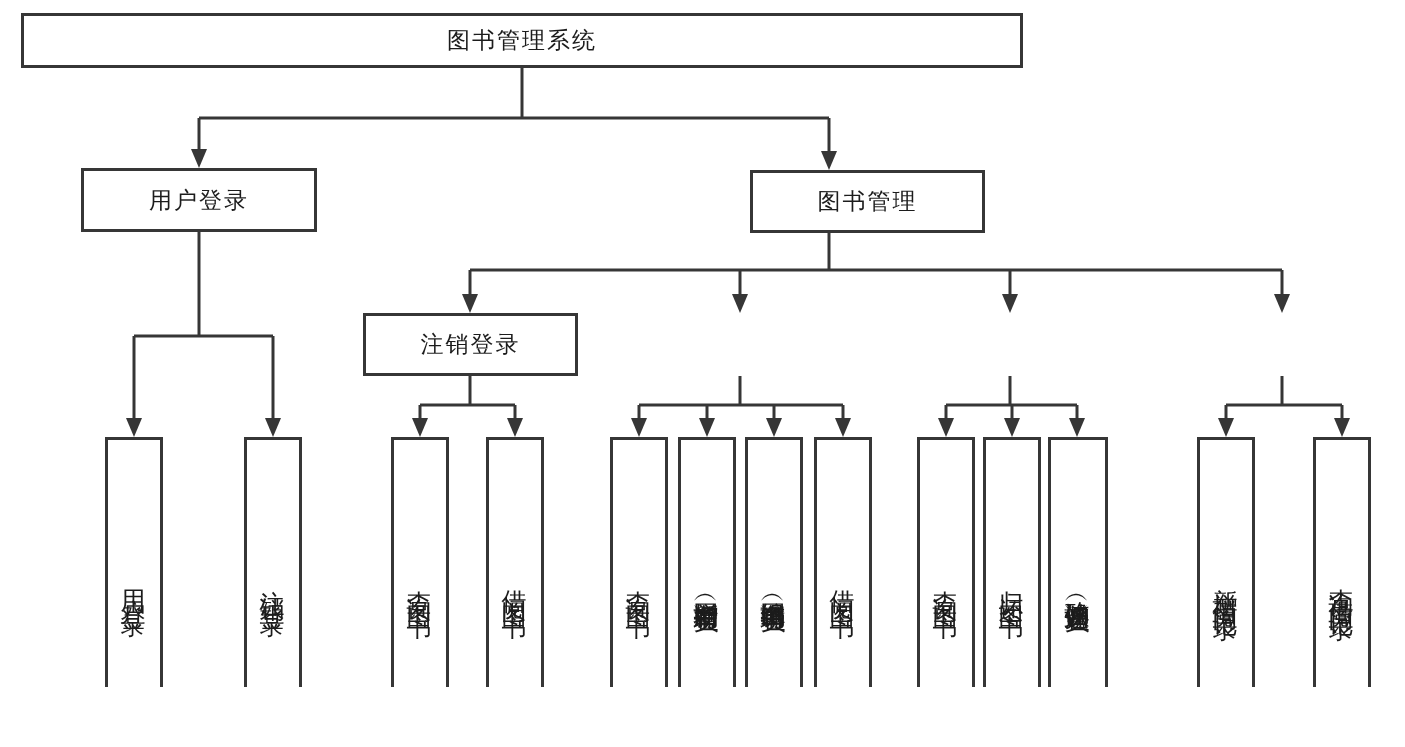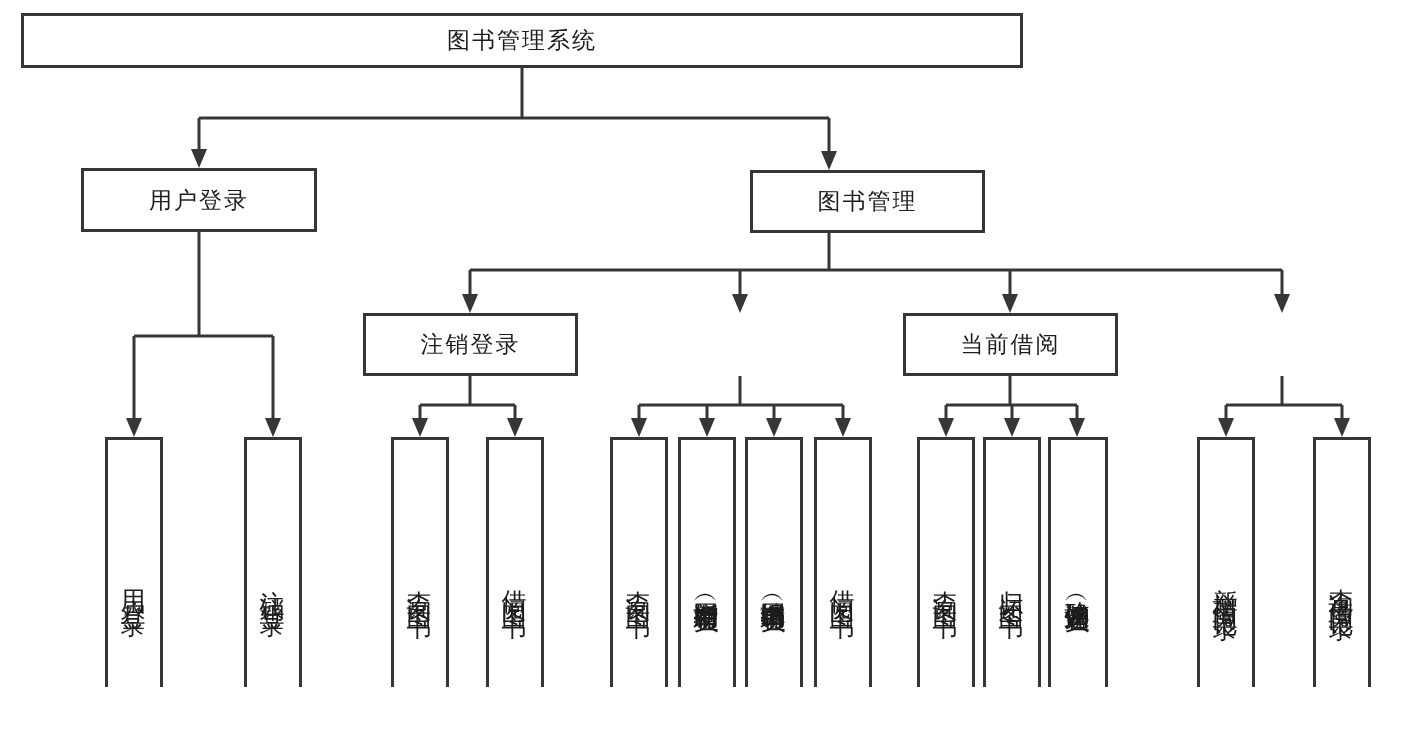--- a/index.html
+++ b/index.html
@@ -119,23 +119,20 @@
   <div class="node hnode" style="left:81px;top:168px;width:236px;height:64px">
     <span>用户登录</span>
   </div>
   <div class="node hnode" style="left:750px;top:170px;width:235px;height:63px">
     <span>图书管理</span>
   </div>
 
   <div class="node hnode" style="left:363px;top:313px;width:215px;height:63px">
     <span>注销登录</span>
   </div>
-  <div class="node hnode" style="left:903px;top:313px;width:215px;height:63px">
-    <span>当前借阅</span>
-  </div>
 
   <div class="node vnode lv4" style="left:105px;top:437px;width:58px;height:298px">
     <span>用户登录</span>
   </div>
   <div class="node vnode lv4" style="left:244px;top:437px;width:58px;height:298px">
     <span>注销登录</span>
   </div>
 
   <div class="node vnode lv4" style="left:391px;top:437px;width:58px;height:298px">
     <span>查询图书</span>

